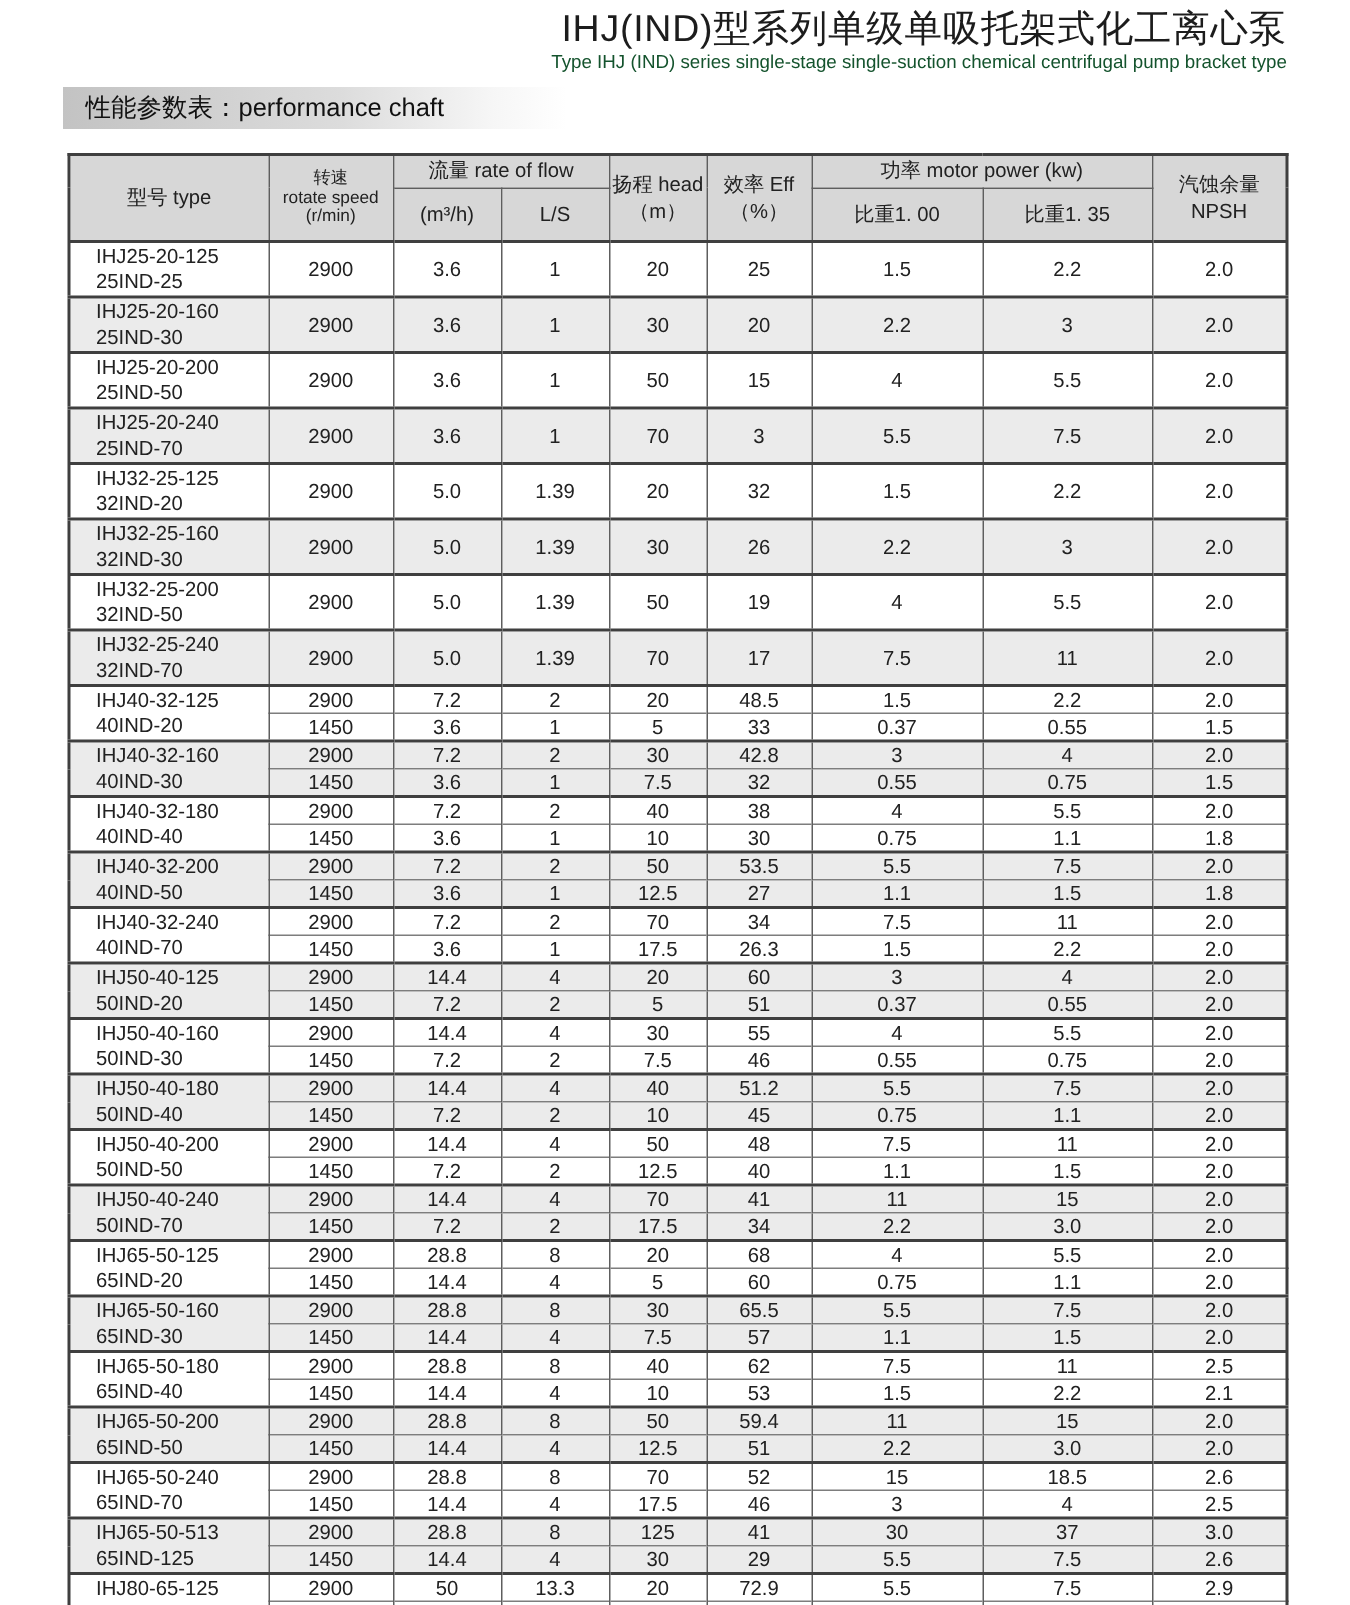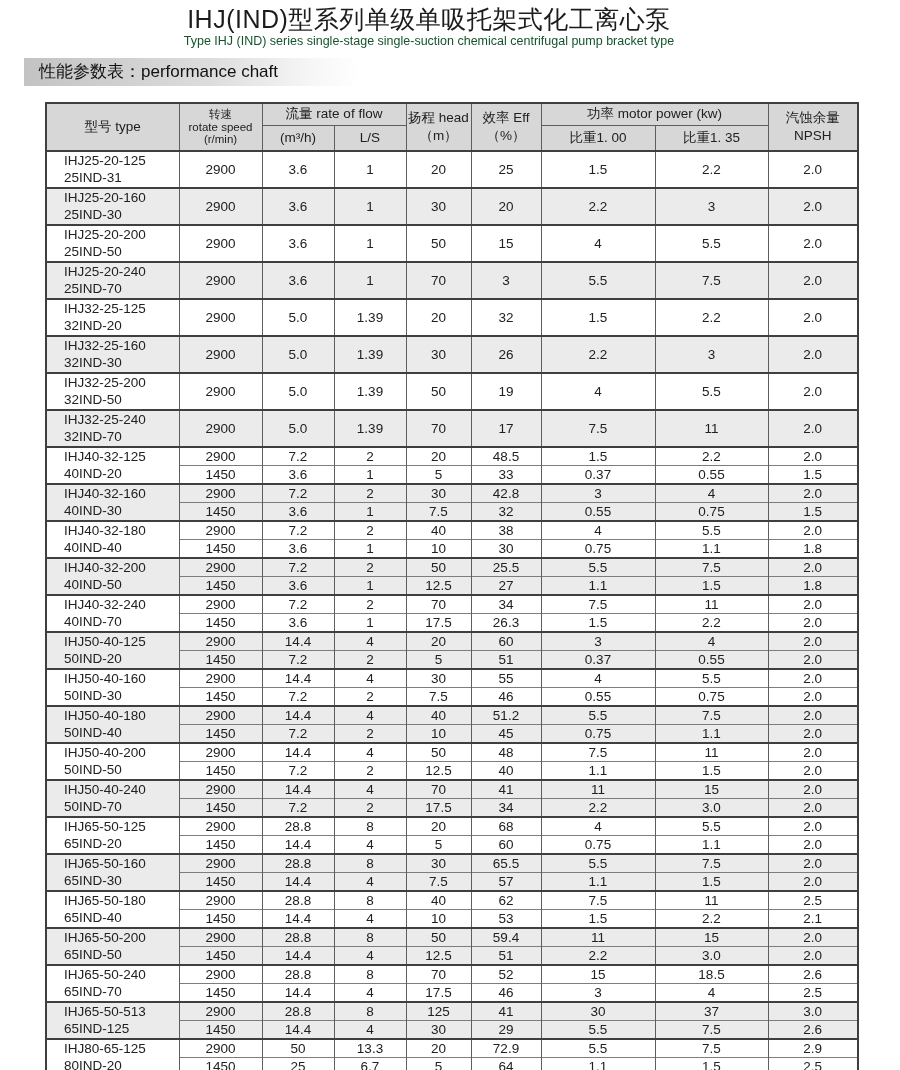--- a/index.html
+++ b/index.html
@@ -9,25 +9,25 @@
     --border-mid:#5e5e5e;
     --border-light:#7d7d7d;
     --ink:#1c1c1c;
   }
   *{ box-sizing:border-box; }
   html,body{ margin:0; padding:0; }
   body{
     width:900px; height:1070px; background:#ffffff; overflow:hidden;
     font-family:"Liberation Sans","DejaVu Sans",sans-serif; color:var(--ink);
   }
-  .title-block{ text-align:center; padding:5px 42px 0 0; }
+  .title-block{ text-align:right; padding:5px 42px 0 0; }
   .page-title{ font-size:25px; line-height:28px; letter-spacing:.5px; font-weight:500; }
   .page-subtitle{ font-size:12.5px; line-height:15px; margin-top:1px; color:#14532d; }
   .section-bar{
-    margin:9px 0 0 24px; width:336px; height:28px; line-height:28px;
+    margin:9px 0 0 42px; width:336px; height:28px; line-height:28px;
     padding-left:15px; font-size:17px; color:#111;
     background:linear-gradient(90deg,#c3c3c3 0%,#dcdcdc 55%,#f6f6f6 85%,#ffffff 100%);
   }
   table.perf{
     margin:16px 0 0 45px; width:812px;
     border-collapse:collapse; table-layout:fixed;
     border:2px solid var(--border-dark);
     font-size:13.5px; color:#212121;
   }
   .perf th,.perf td{
@@ -35,21 +35,21 @@
     border-right:1px solid var(--border-mid);
     text-align:center; vertical-align:middle; padding:0;
     overflow:hidden; white-space:nowrap;
   }
   .perf thead th{
     background:var(--header-bg); font-weight:normal; font-size:13.5px;
     border-bottom:1px solid var(--border-mid);
     margin-top:46px;
   }
   .perf thead tr.h1 th{ height:22px; }
-  .perf thead tr.h2 th{ height:26px; }
+  .perf thead tr.h2 th{ height:36px; }
   .perf thead{ border-bottom:2px solid var(--border-dark); }
   .th-model{ font-size:14px; }
   .th-speed div{ font-size:11.5px; line-height:12.5px; }
   .th-two div{ line-height:18px; }
   
   .perf tbody tr{ background:#ffffff; }
   .perf tbody tr.shaded td{ background:var(--row-alt-bg); }
   .perf tbody tr.single{ height:37px; }
   .perf tbody tr.dual{ height:18.5px; }
   .perf tbody tr.row-first td{ border-top:2px solid var(--border-dark); }
@@ -106,21 +106,21 @@
       <th>(m³/h)</th>
       <th>L/S</th>
       <th>比重1. 00</th>
       <th>比重1. 35</th>
     </tr>
   </thead>
   <tbody>
       <tr class="row-first single">
         <td rowspan="1" class="model-cell">
           <div>IHJ25-20-125</div>
-          <div>25IND-31</div>
+          <div>25IND-25</div>
         </td>
         <td>2900</td>
         <td>3.6</td>
         <td>1</td>
         <td>20</td>
         <td>25</td>
         <td>1.5</td>
         <td>2.2</td>
         <td>2.0</td>
       </tr>
@@ -296,21 +296,21 @@
       </tr>
       <tr class="row-first dual shaded">
         <td rowspan="2" class="model-cell">
           <div>IHJ40-32-200</div>
           <div>40IND-50</div>
         </td>
         <td>2900</td>
         <td>7.2</td>
         <td>2</td>
         <td>50</td>
-        <td>25.5</td>
+        <td>53.5</td>
         <td>5.5</td>
         <td>7.5</td>
         <td>2.0</td>
       </tr>
       <tr class="row-sub dual shaded">
         <td>1450</td>
         <td>3.6</td>
         <td>1</td>
         <td>12.5</td>
         <td>27</td>

